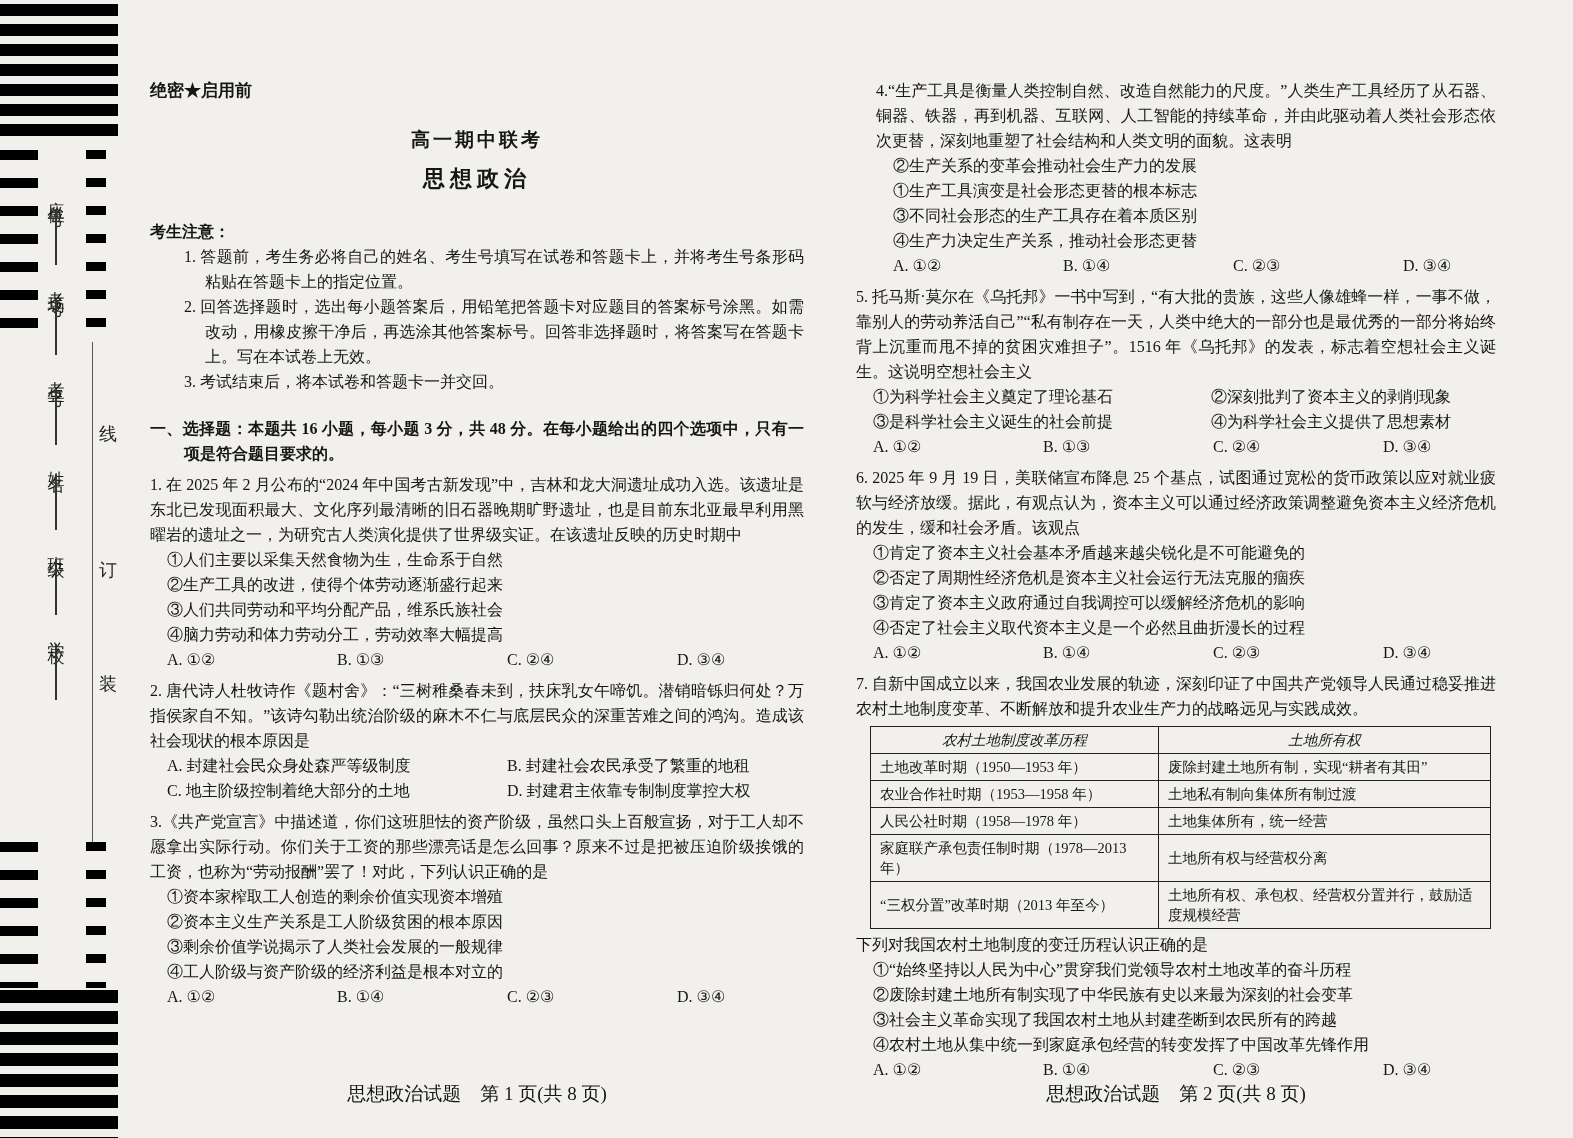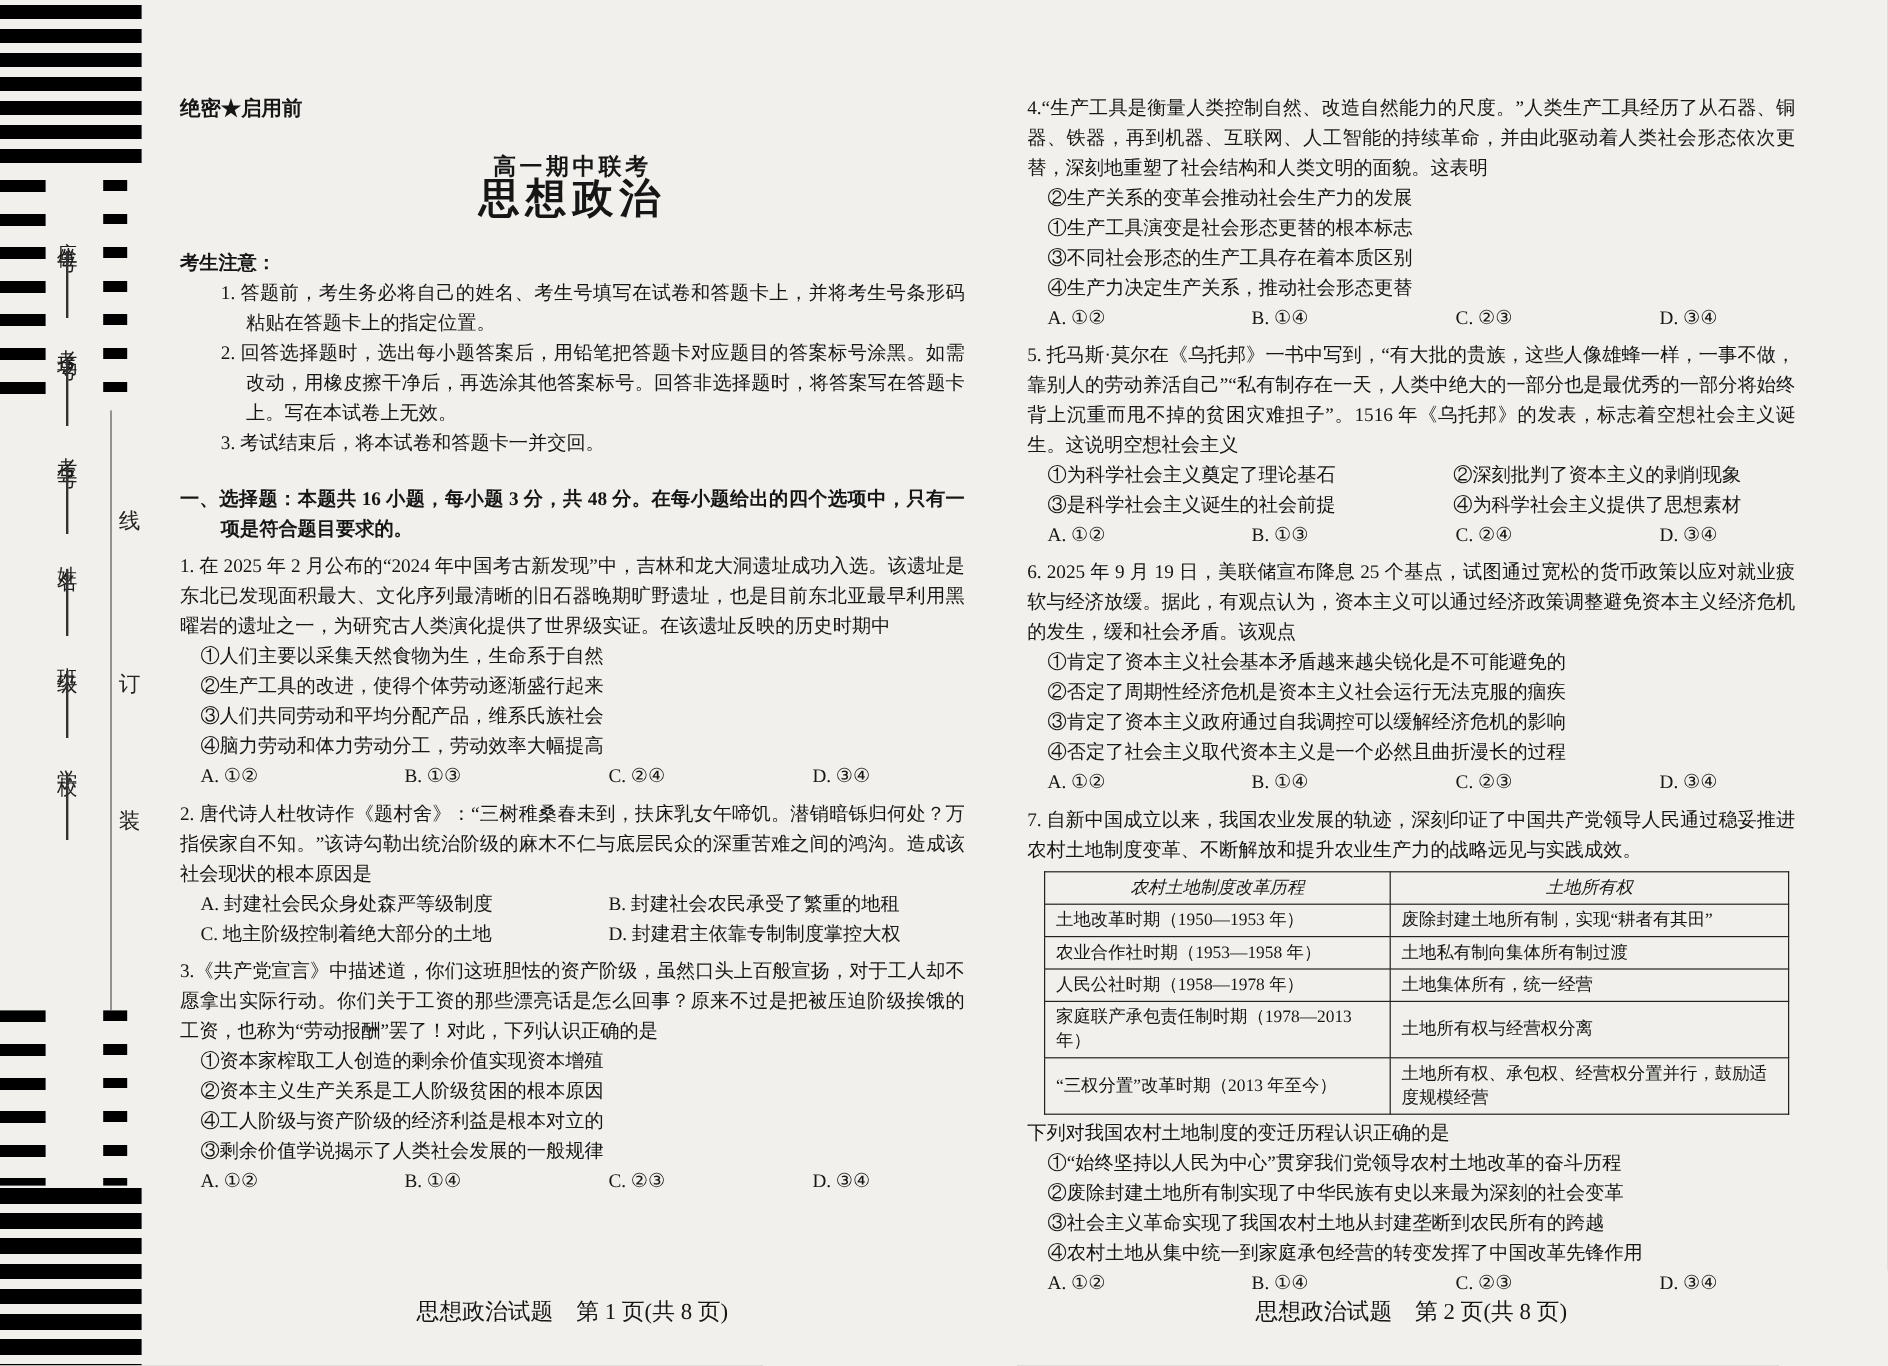--- a/index.html
+++ b/index.html
@@ -35,27 +35,27 @@
   .vline { width:1.5px; height:56px; background:#333; }
 
   
   .col { position:absolute; top:78px; font-size:16px; line-height:25px;
     text-align:justify; }
   .col1 { left:150px; width:654px; height:1046px; }
   .col2 { left:856px; width:640px; height:1046px; }
 
   .classified { font-weight:bold; font-size:17px; text-align:left; }
   .subtitle { text-align:center; font-size:19px; font-weight:bold; letter-spacing:3px; margin-top:24px; }
-  .title { text-align:center; font-size:34px; font-weight:bold; letter-spacing:5px; margin-top:2px; }
+  .title { text-align:center; font-size:22px; font-weight:bold; letter-spacing:5px; margin-top:14px; }
   .notice-title { font-weight:bold; margin-top:28px; }
   .notice { margin-left:34px; padding-left:21px; text-indent:-21px; }
   .section-head { font-weight:bold; margin-top:22px; padding-left:34px; text-indent:-34px; }
 
   .question { margin-top:6px; }
-  .col2 .question:first-child { margin-top:0; }
+  .col2 .question:first-child { margin-top:0;margin-left:20px; }
   .item { padding-left:17px; }
   .choices { display:flex; padding-left:17px; }
   .choices span { width:170px; }
   .choices span:last-child { width:auto; }
   .choices-2x2 { display:grid; grid-template-columns:340px 1fr; padding-left:17px; }
   .items-2col { display:grid; grid-template-columns:338px 1fr; padding-left:17px; }
 
   .q7table { border-collapse:collapse; margin:5px 0 3px 14px;
     font-size:14.5px; line-height:20px; }
   .q7table th, .q7table td { border:1px solid #222; padding:3px 9px;
@@ -143,22 +143,22 @@
         <span>B. 封建社会农民承受了繁重的地租</span>
         <span>C. 地主阶级控制着绝大部分的土地</span>
         <span>D. 封建君主依靠专制制度掌控大权</span>
       </div>
     </div>
 
     <div class="question">
       <p class="stem">3.《共产党宣言》中描述道，你们这班胆怯的资产阶级，虽然口头上百般宣扬，对于工人却不愿拿出实际行动。你们关于工资的那些漂亮话是怎么回事？原来不过是把被压迫阶级挨饿的工资，也称为“劳动报酬”罢了！对此，下列认识正确的是</p>
       <p class="item">①资本家榨取工人创造的剩余价值实现资本增殖</p>
       <p class="item">②资本主义生产关系是工人阶级贫困的根本原因</p>
+      <p class="item">③剩余价值学说揭示了人类社会发展的一般规律</p>
       <p class="item">④工人阶级与资产阶级的经济利益是根本对立的</p>
-      <p class="item">③剩余价值学说揭示了人类社会发展的一般规律</p>
       <div class="choices">
         <span>A. ①②</span>
         <span>B. ①④</span>
         <span>C. ②③</span>
         <span>D. ③④</span>
       </div>
     </div>
 
     <div class="footer">思想政治试题　第 1 页(共 8 页)</div>
   </div>

